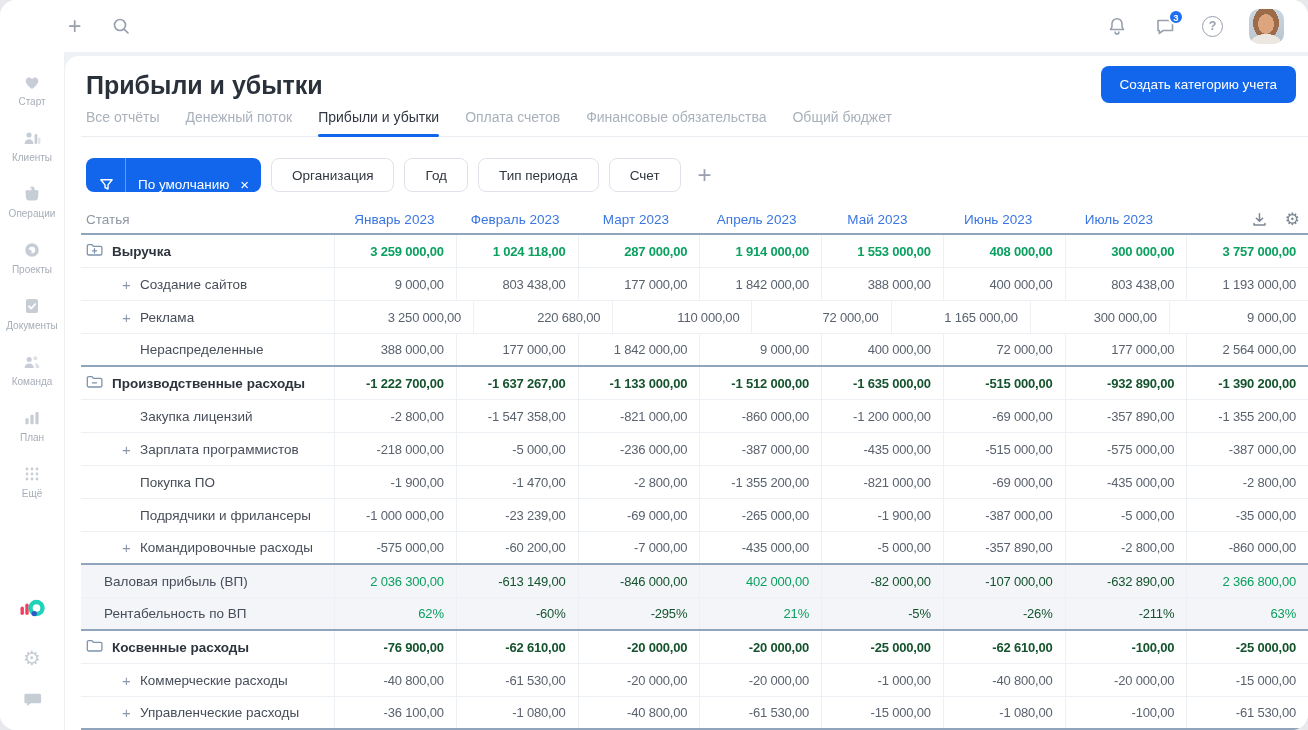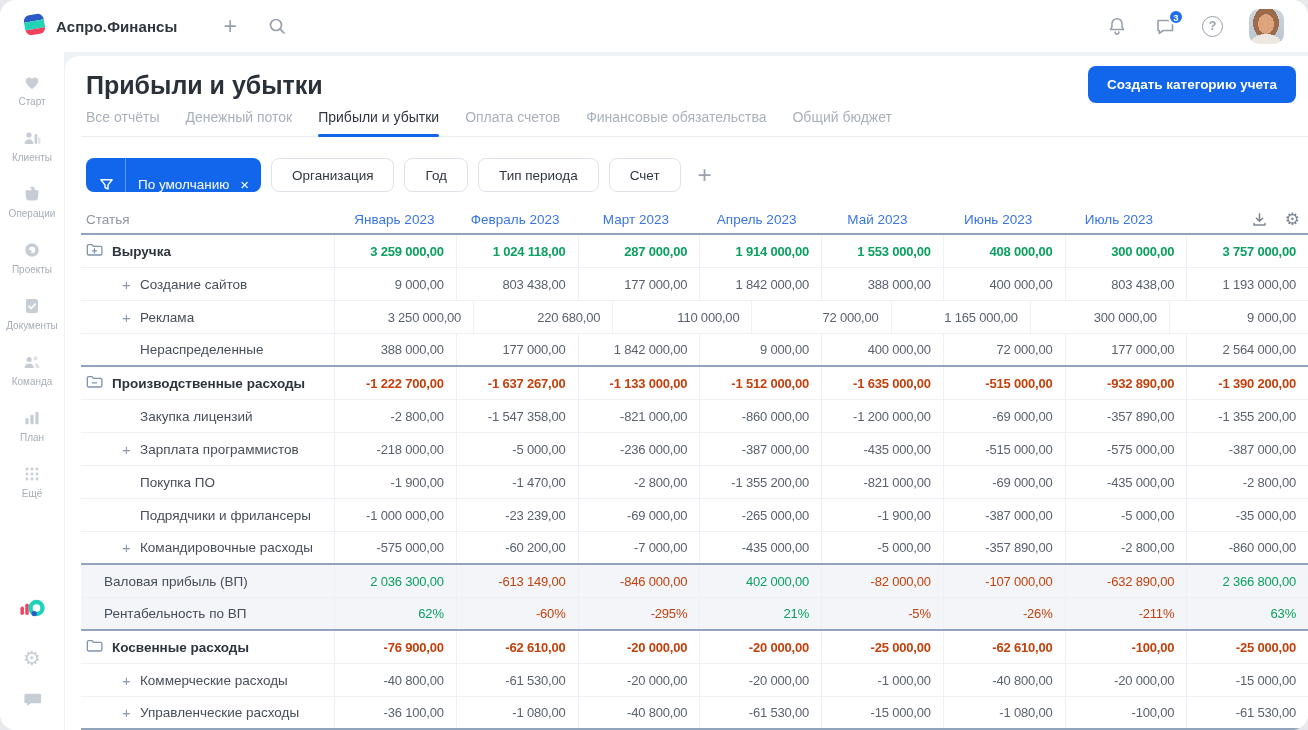--- a/index.html
+++ b/index.html
@@ -30,21 +30,21 @@
   .side-item .lbl{font-size:10px;color:#a7aeb8}
   .side-bottom{margin-top:auto;display:flex;flex-direction:column;align-items:center;gap:21px;padding-bottom:16px}
   .gear-glyph{font-size:20px;color:#c7cdd5;line-height:1}
 
   .main{flex:1;background:#eef1f5;padding-top:4px;min-width:0}
   .card{background:#fff;border-radius:14px 0 0 0;height:100%;padding:10px 0 0 16px;overflow:hidden}
 
   
   .page-head{display:flex;align-items:center;justify-content:space-between;padding-right:12px}
   h1{font-size:25px;line-height:28px;font-weight:600;color:#2a313b;margin-left:5px}
-  .create-btn{background:#1166eb;color:#fff;border:none;border-radius:8px;height:37px;padding:0 19px;font-size:13.5px;font-weight:700;font-family:inherit;cursor:pointer}
+  .create-btn{background:#1166eb;color:#fff;border:none;border-radius:8px;height:37px;padding:0 19px;font-size:13.5px;font-weight:400;font-family:inherit;cursor:pointer}
 
   
   .tabs{display:flex;gap:26px;margin-top:6px;border-bottom:1px solid #e9edf1;padding-left:5px}
   .tab{position:relative;font-size:14px;color:#a9b1bb;padding-bottom:11px;cursor:pointer;white-space:nowrap}
   .tab.active{color:#2f3640;font-weight:500}
   .tab.active::after{content:"";position:absolute;left:0;right:0;bottom:-1px;height:3px;border-radius:2px;background:#1166eb}
 
   
   .filters{display:flex;align-items:center;gap:10px;margin:21px 0 0 5px;height:34px}
   .preset{display:flex;align-items:flex-end;height:34px;background:#1166eb;border-radius:8px;color:#fff;cursor:pointer}
@@ -67,47 +67,30 @@
   .month{flex:1;justify-content:center;font-size:13.5px;color:#3a76e2;cursor:pointer}
   .icons-cell{flex:1;justify-content:flex-end;gap:17px;padding-right:8px;cursor:default}
   .tbl-icon{display:flex;align-items:center;cursor:pointer}
   .tbl-gear{font-size:17px;color:#7d8795;line-height:1}
   .val{flex:1;justify-content:flex-end;padding-right:12px;border-left:1px solid #edf0f4;font-size:13px;letter-spacing:-.2px;color:#5a626e;white-space:nowrap}
   .sec-label{gap:9px;padding-left:5px;font-weight:700;color:#2e343d;cursor:pointer}
   .sub-label{padding-left:41px;gap:3px}
   .plus-mark{width:15px;color:#8b99ab;font-size:15px;line-height:1;cursor:pointer}
   .sum-label{padding-left:23px}
   .val-pos{color:#0aa05e}
-  .val-neg{color:#c2410c}
+  .val-neg{color:#14532d}
   .val-bold{font-weight:700}
   .summary-val{font-weight:500}
 </style>
 </head>
 <body>
 
 <div class="app">
 
   <header class="topbar">
-    <div class="brand">
-      <span>
-        <svg width="25" height="25" viewBox="0 0 25 25">
-          <defs>
-              <clipPath id="lg">
-                <rect x="2.5" y="2.5" width="20" height="20" rx="6"></rect>
-              </clipPath>
-            </defs>
-          <g clip-path="url(#lg)" transform="rotate(-10 12.5 12.5)">
-            <rect x="0" y="0" width="25" height="9" fill="#2d59c8"></rect>
-            <rect x="0" y="9" width="25" height="8" fill="#22d3b5"></rect>
-            <rect x="0" y="17" width="25" height="8" fill="#f43f5e"></rect>
-          </g>
-        </svg>
-      </span>
-      <span class="brand-name">Аспро.Финансы</span>
-    </div>
 
     <div class="top-left-icons">
       <span class="icon-btn">
           <span class="plus-glyph">+</span>
         </span>
       <span class="icon-btn">
         <svg width="20" height="20" viewBox="0 0 20 20" fill="none" stroke="#97a0ac" stroke-width="1.7" stroke-linecap="round">
           <circle cx="9" cy="9" r="5.5"></circle>
             <path d="M13.3 13.3 17 17"></path>
         </svg>

